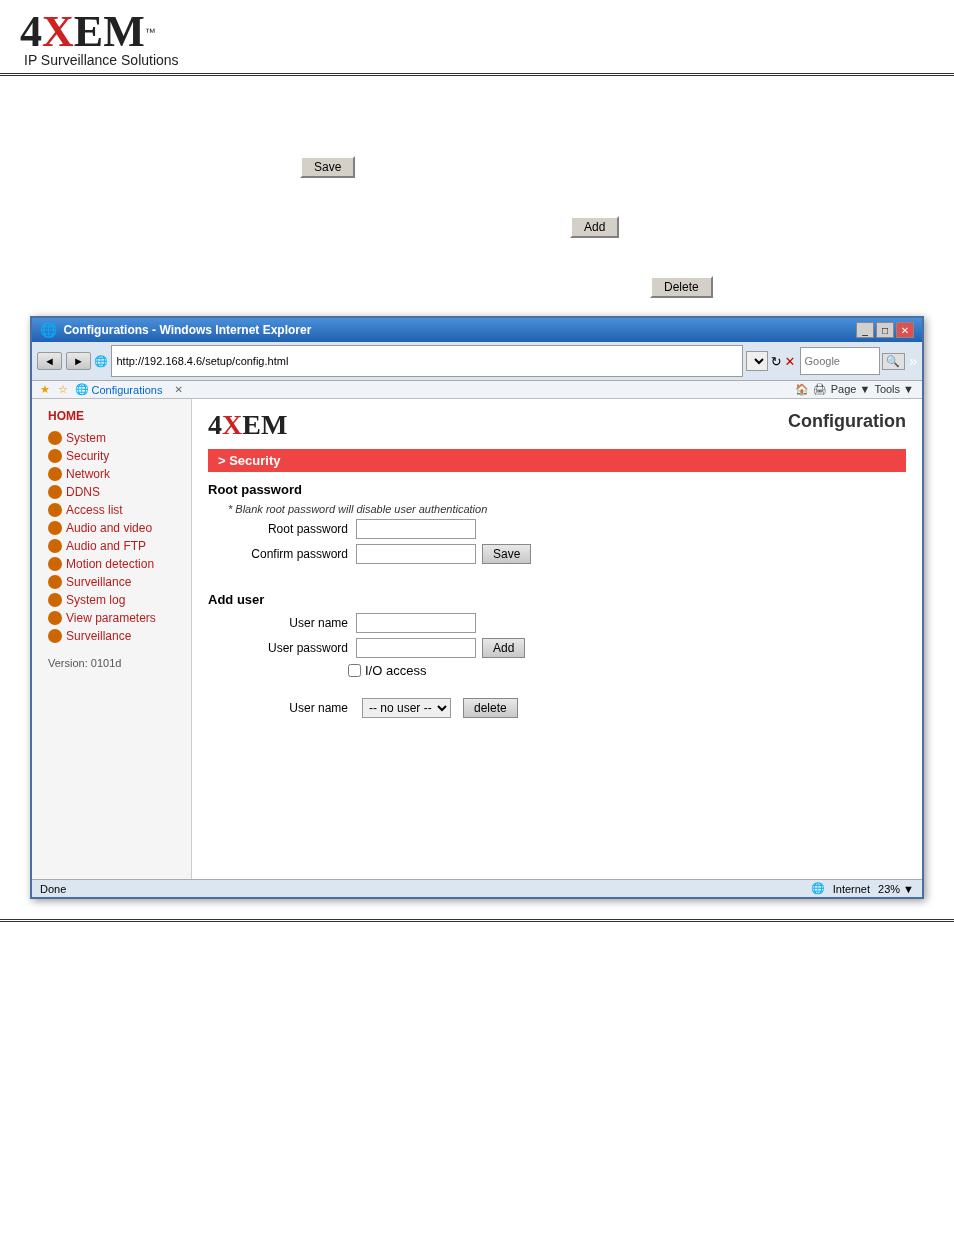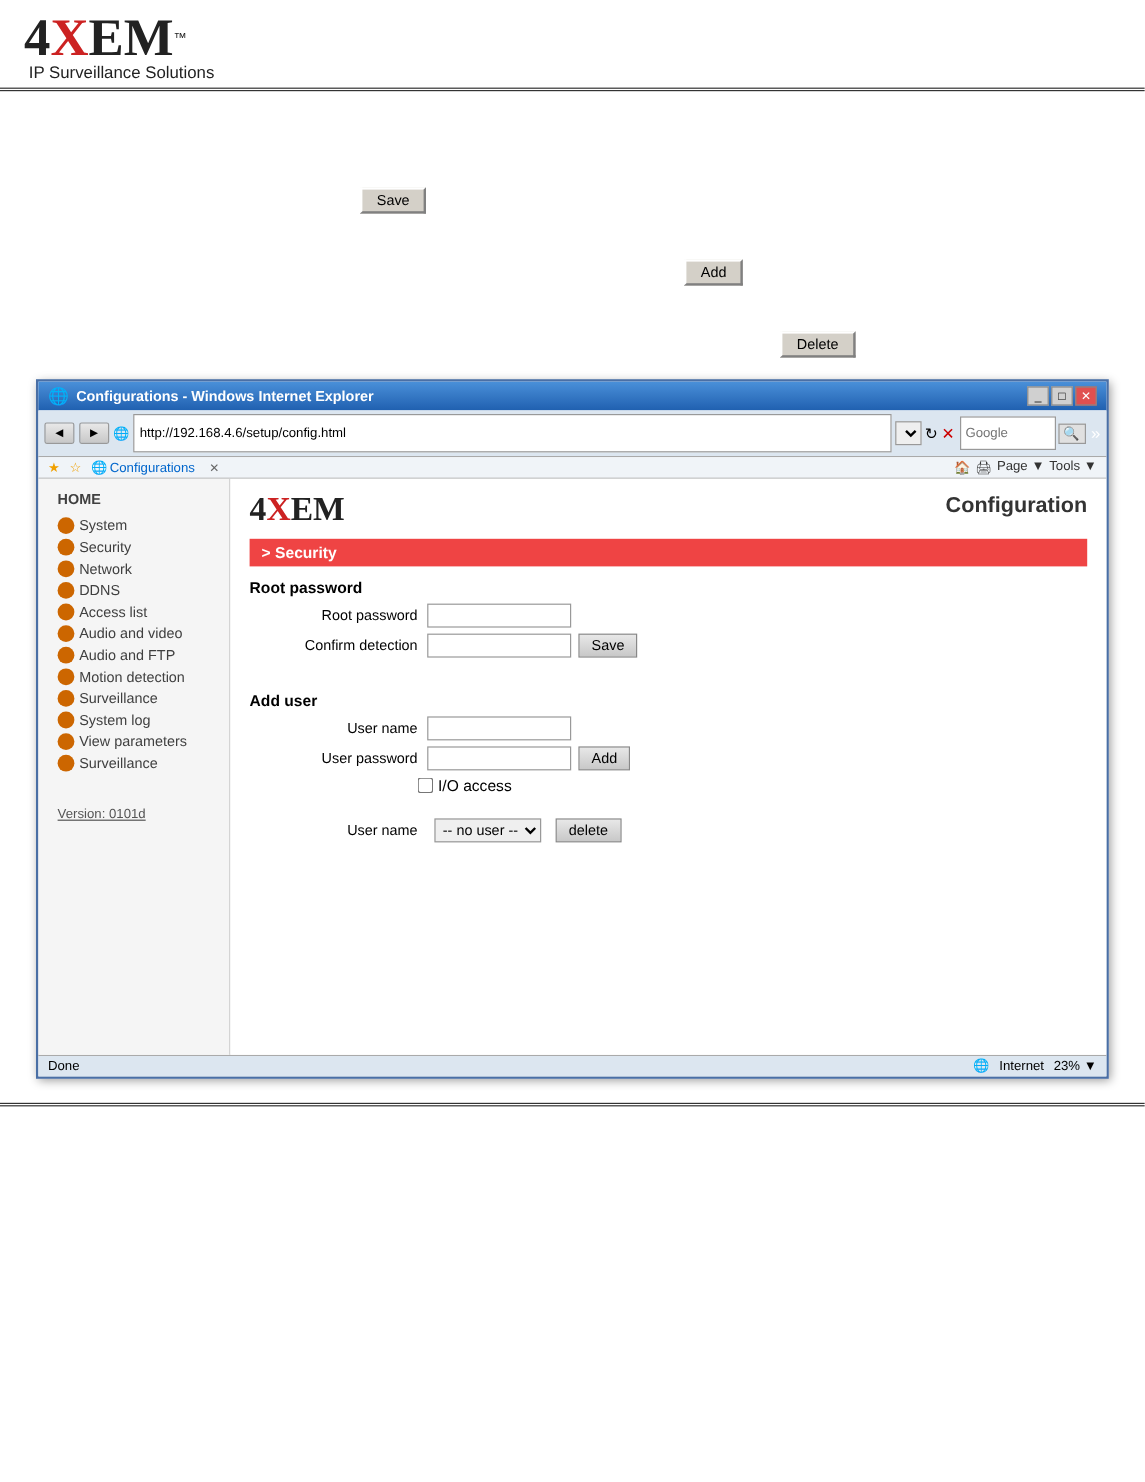--- a/index.html
+++ b/index.html
@@ -107,29 +107,29 @@
       width: 160px;
       min-width: 160px;
       background: #f5f5f5;
       border-right: 1px solid #ccc;
       padding: 8px 0;
     }
     .sidebar-item {
       padding: 2px 8px 2px 16px;
       font-size: 12px;
       cursor: pointer;
-      color: #404040;
+      color: #b91c1c;
       display: flex;
       align-items: flex-end;
       gap: 4px;
     }
     .sidebar-item.home { font-weight: bold; padding-left: 16px; margin-bottom: 4px; }
     .sidebar-icon { width: 14px; height: 14px; background: #6699cc; border-radius: 50%; display: inline-block; flex-shrink: 0; }
     .sidebar-icon.orange { background: #cc6600; }
-    .version { padding: 8px 16px; font-size: 11px; color: #555; margin-top: 20px; text-decoration: underline; }
+    .version { padding: 8px 16px; font-size: 11px; color: #555; margin-top: 4px; }
 
     
     .main-content { flex: 1; padding: 10px 16px; background: #fff; }
     .config-title { text-align: right; font-size: 18px; font-weight: bold; color: #333; margin-bottom: 8px; }
 
     .section-header {
       background: #ef4444;
       color: #fff;
       padding: 4px 10px;
       font-weight: bold;
@@ -354,27 +354,28 @@
         <div class="config-title">Configuration</div>
       </div>
 
       
       <div class="section-header">
         <span>&gt; Security</span>
       </div>
 
       
       <div class="subsection-title">Root password</div>
+      <div class="info-text">* Blank root password will disable user authentication</div>
 
       <div class="form-row">
         <label class="form-label">Root password</label>
         <input class="form-input" type="password" style="">
       </div>
       <div class="form-row">
-        <label class="form-label">Confirm detection</label>
+        <label class="form-label">Confirm password</label>
         <input class="form-input" type="password" style="">
         <button class="btn">Save</button>
       </div>
 
       <br>
 
       
       <div class="subsection-title">Add user</div>
 
       <div class="form-row">

